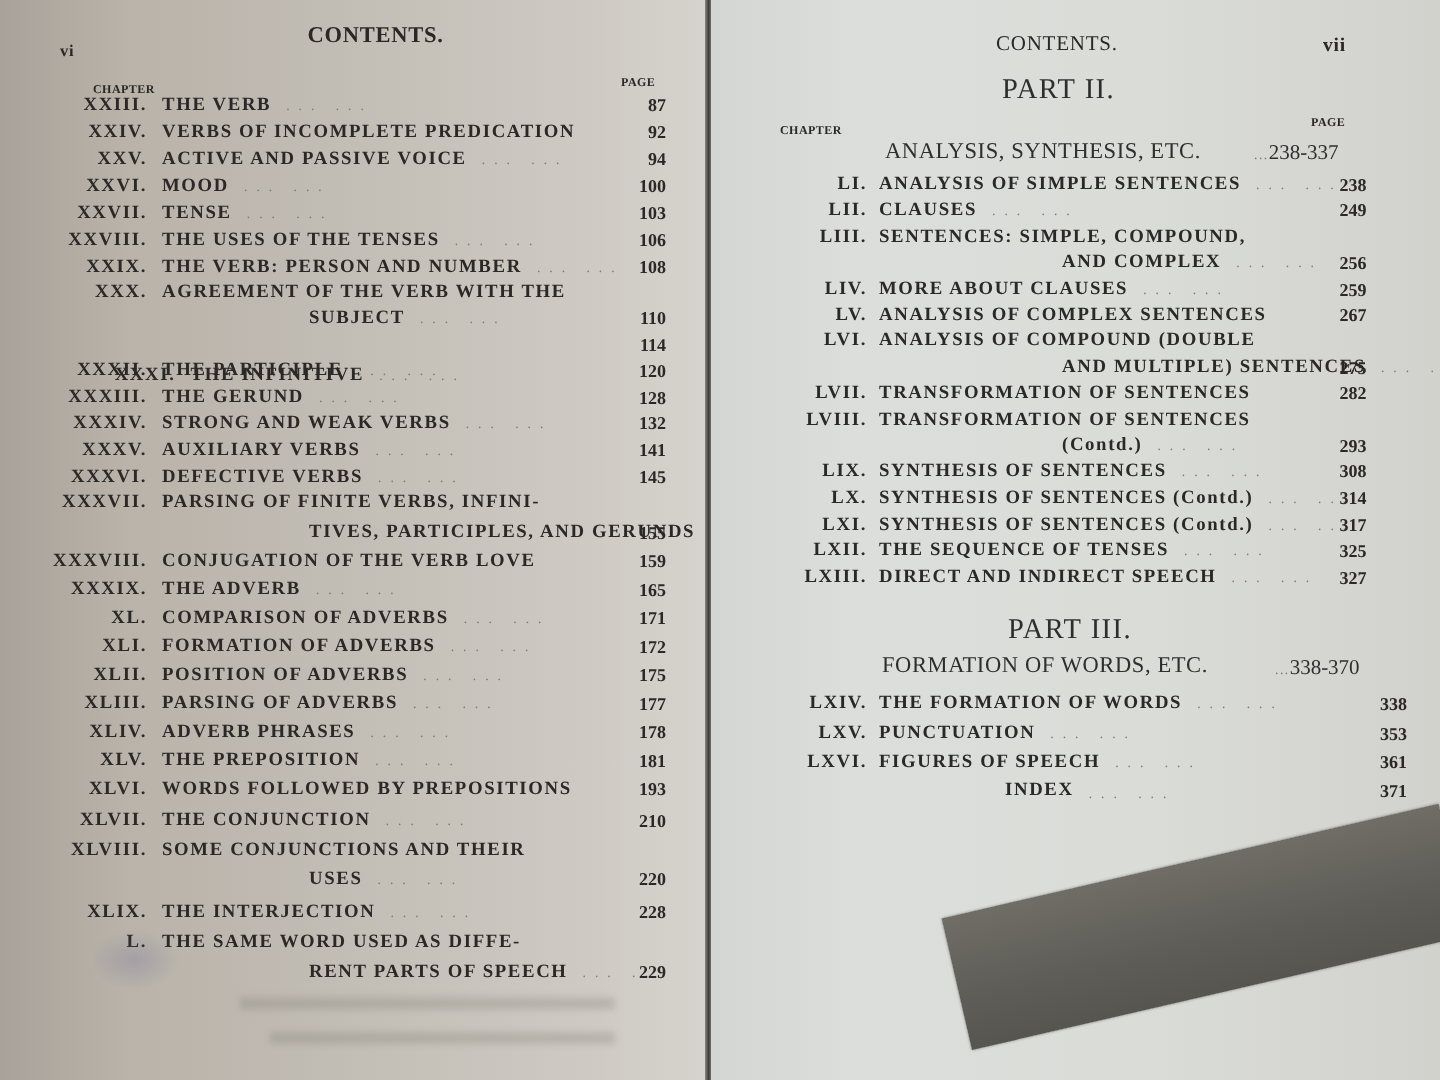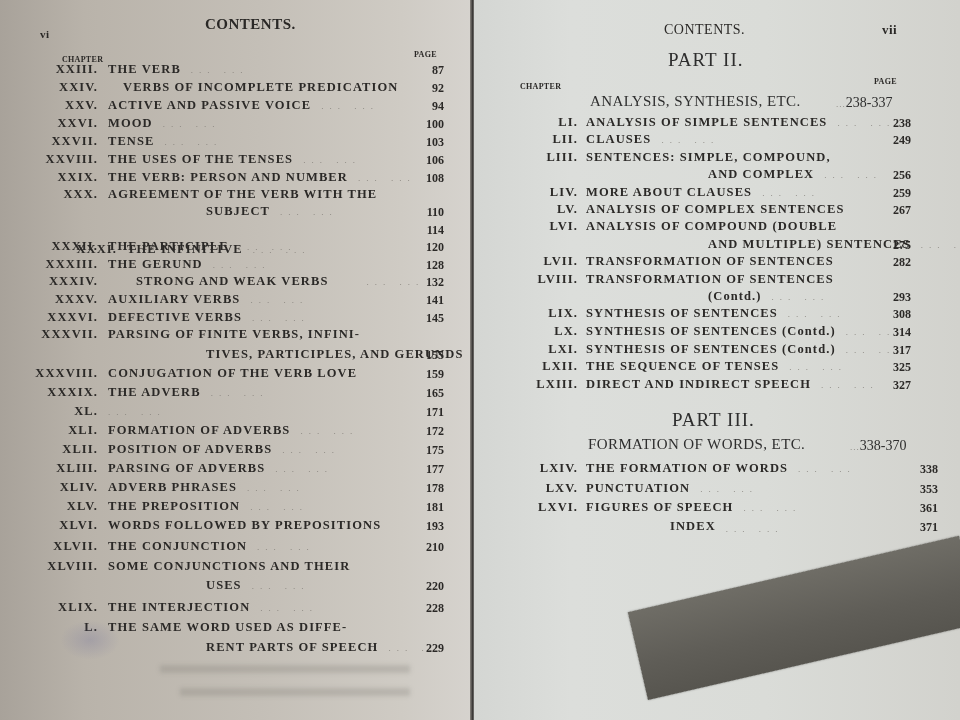--- a/index.html
+++ b/index.html
@@ -63,21 +63,21 @@
   <div class="header" style="left:205px;top:16px;font-size:15px;">CONTENTS.</div>
   <div class="colhead" style="left:62px;top:55px;">CHAPTER</div>
   <div class="colhead" style="left:414px;top:50px;">PAGE</div>
   <div id="left-entries">
       <div class="row" style="top: 62px; left: 0px;">
         <span class="num" style="width: 98px;">XXIII.</span>
         <span class="title" style="margin-left: 10px;">THE VERB</span>
         <span class="dots" style="margin-left: 10px;">...   ...</span>
       </div>
       <div class="page-no" style="top: 63px; left: 404px; width: 40px;">87</div>
-      <div class="row" style="top: 80px; left: 0px; gap: 15px;">
+      <div class="row" style="top: 80px; left: 0px;">
         <span class="num" style="width: 98px;">XXIV.</span>
         <span class="title" style="margin-left: 10px;">VERBS OF INCOMPLETE PREDICATION</span>
       </div>
       <div class="page-no" style="top: 81px; left: 404px; width: 40px;">92</div>
       <div class="row" style="top: 98px; left: 0px;">
         <span class="num" style="width: 98px;">XXV.</span>
         <span class="title" style="margin-left: 10px;">ACTIVE AND PASSIVE VOICE</span>
         <span class="dots" style="margin-left: 10px;">...   ...</span>
       </div>
       <div class="page-no" style="top: 99px; left: 404px; width: 40px;">94</div>
@@ -126,21 +126,21 @@
         <span class="title" style="margin-left: 10px;">THE PARTICIPLE</span>
         <span class="dots" style="margin-left: 10px;">...   ...</span>
       </div>
       <div class="page-no" style="top: 240px; left: 404px; width: 40px;">120</div>
       <div class="row" style="top: 257px; left: 0px;">
         <span class="num" style="width: 98px;">XXXIII.</span>
         <span class="title" style="margin-left: 10px;">THE GERUND</span>
         <span class="dots" style="margin-left: 10px;">...   ...</span>
       </div>
       <div class="page-no" style="top: 258px; left: 404px; width: 40px;">128</div>
-      <div class="row" style="top: 274px; left: 0px; gap: 28px;">
+      <div class="row" style="top: 274px; left: 0px;">
         <span class="num" style="width: 98px;">XXXIV.</span>
         <span class="title" style="margin-left: 10px;">STRONG AND WEAK VERBS</span>
         <span class="dots" style="margin-left: 10px;">...   ...</span>
       </div>
       <div class="page-no" style="top: 275px; left: 404px; width: 40px;">132</div>
       <div class="row" style="top: 292px; left: 0px;">
         <span class="num" style="width: 98px;">XXXV.</span>
         <span class="title" style="margin-left: 10px;">AUXILIARY VERBS</span>
         <span class="dots" style="margin-left: 10px;">...   ...</span>
       </div>
@@ -166,20 +166,21 @@
       </div>
       <div class="page-no" style="top: 367px; left: 404px; width: 40px;">159</div>
       <div class="row" style="top: 385px; left: 0px;">
         <span class="num" style="width: 98px;">XXXIX.</span>
         <span class="title" style="margin-left: 10px;">THE ADVERB</span>
         <span class="dots" style="margin-left: 10px;">...   ...</span>
       </div>
       <div class="page-no" style="top: 386px; left: 404px; width: 40px;">165</div>
       <div class="row" style="top: 404px; left: 0px;">
         <span class="num" style="width: 98px;">XL.</span>
+        <span class="title" style="margin-left: 10px;">COMPARISON OF ADVERBS</span>
         <span class="dots" style="margin-left: 10px;">...   ...</span>
       </div>
       <div class="page-no" style="top: 405px; left: 404px; width: 40px;">171</div>
       <div class="row" style="top: 423px; left: 0px;">
         <span class="num" style="width: 98px;">XLI.</span>
         <span class="title" style="margin-left: 10px;">FORMATION OF ADVERBS</span>
         <span class="dots" style="margin-left: 10px;">...   ...</span>
       </div>
       <div class="page-no" style="top: 424px; left: 404px; width: 40px;">172</div>
       <div class="row" style="top: 442px; left: 0px;">

